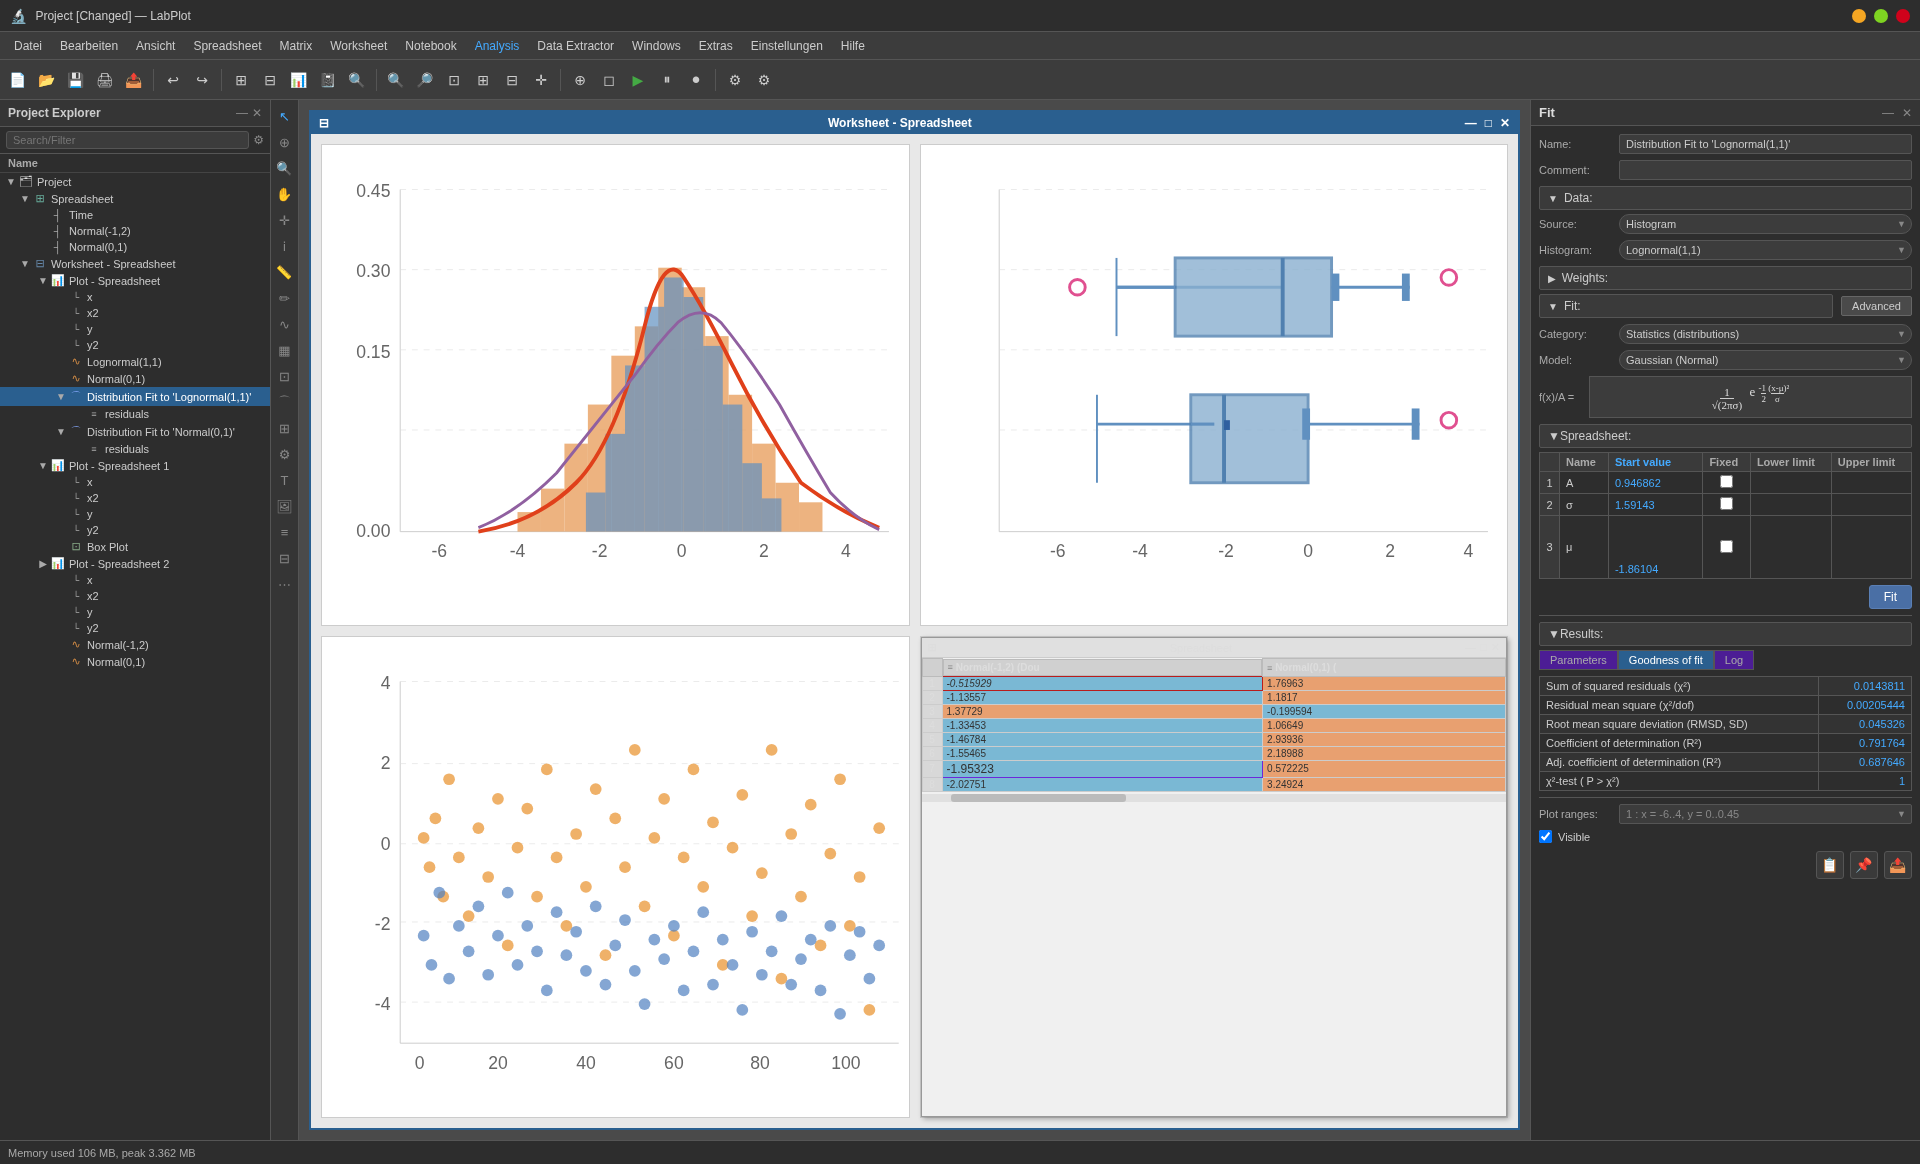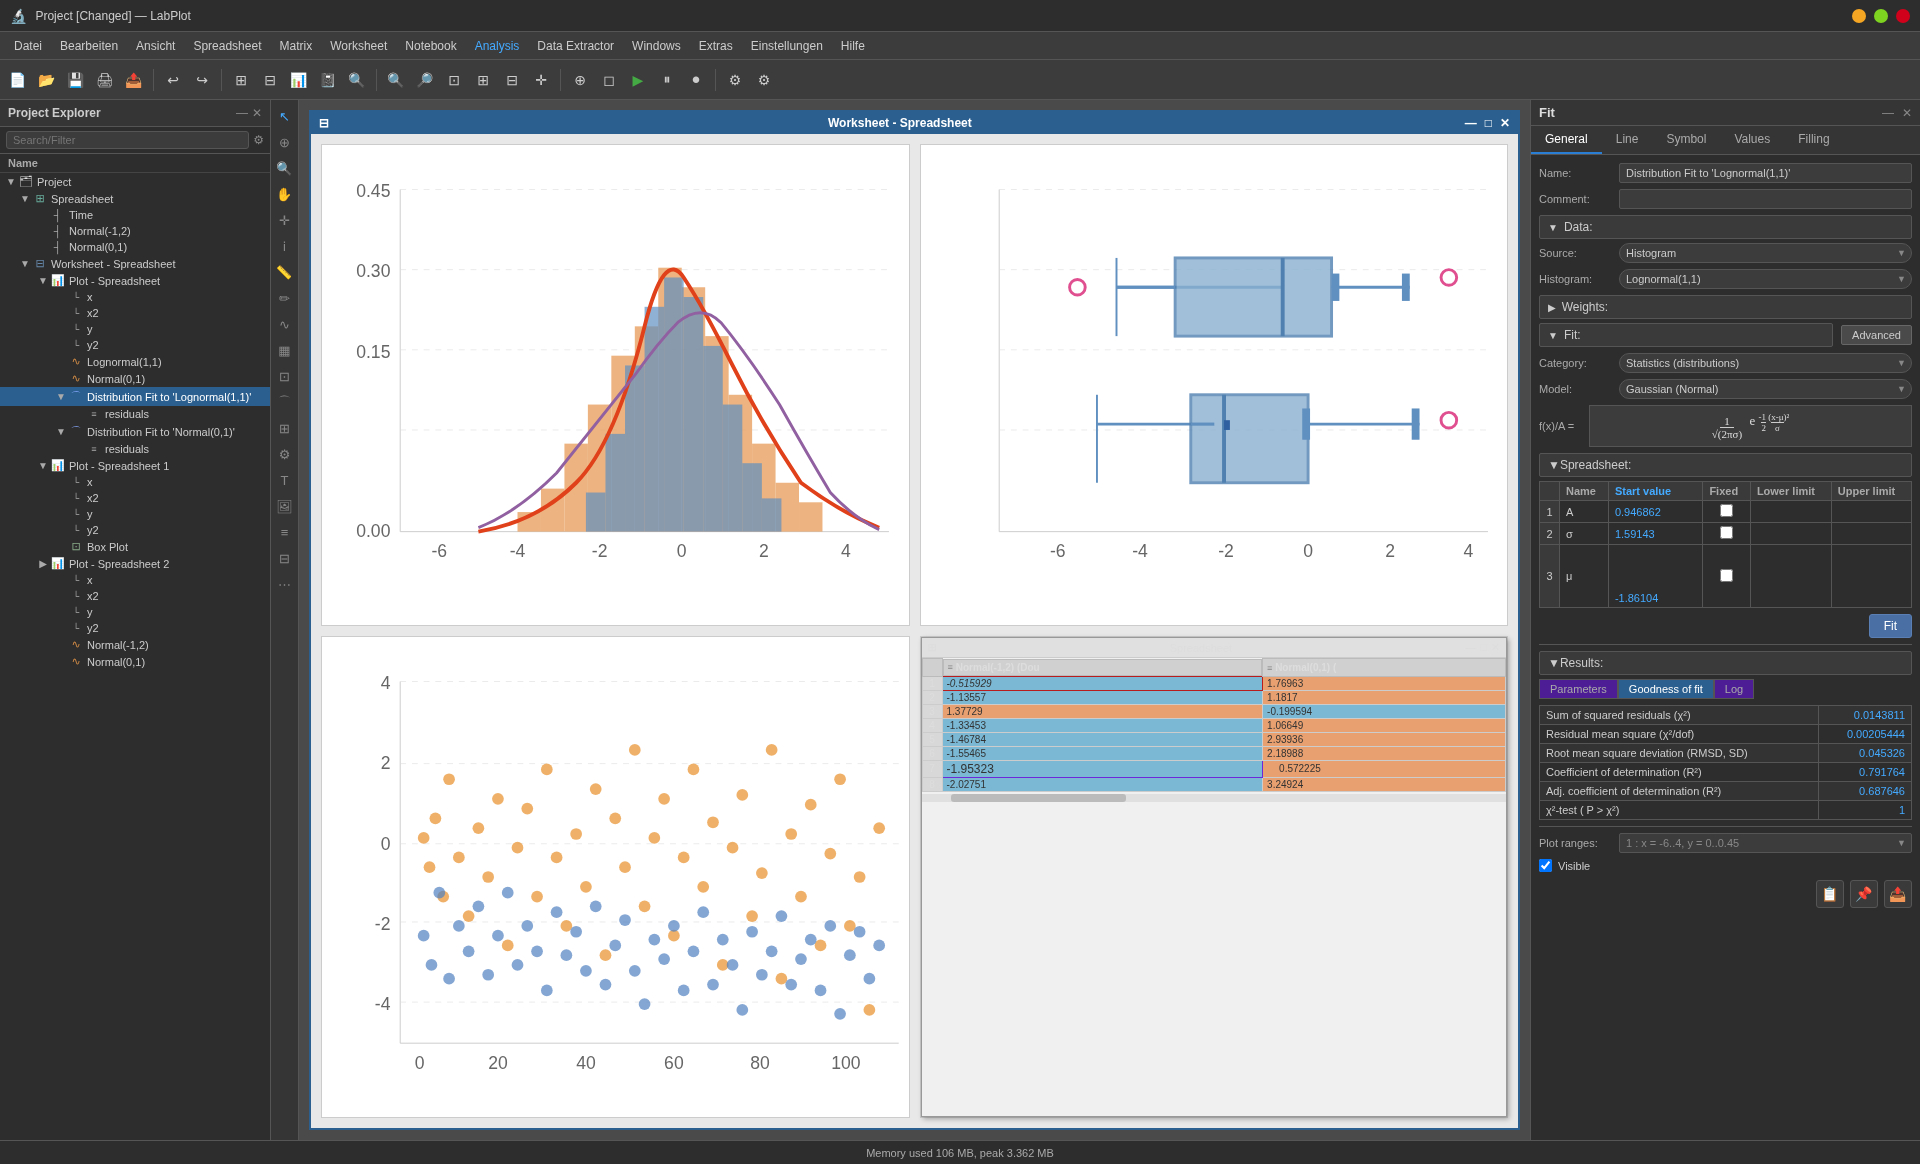--- a/index.html
+++ b/index.html
@@ -112,21 +112,21 @@
     .results-tabs { display: flex; margin-bottom: 6px; }
     .results-tab { padding: 3px 10px; font-size: 11px; color: #aaa; cursor: pointer; border: 1px solid #555; background: #4c1d95; }
     .results-tab.active { background: #2a5f8f; color: white; }
     .results-table { width: 100%; border-collapse: collapse; font-size: 11px; }
     .results-table td { padding: 3px 6px; border: 1px solid #555; color: #ccc; }
     .results-table td.val { color: #4af; text-align: right; }
     .results-table tr:nth-child(odd) { background: #333; }
     .results-table tr:nth-child(even) { background: #2d2d2d; }
 
     
-    .bottom-bar { background: #2d2d2d; height: 24px; display: flex; align-items: center; padding: 0 8px; border-top: 1px solid #555; justify-content: center; }
+    .bottom-bar { background: #2d2d2d; height: 24px; display: flex; align-items: center; padding: 0 8px; border-top: 1px solid #555; justify-content: flex-start; }
     .status-text { color: #aaa; font-size: 11px; }
 
     
     .fit-button { background: #4a6fa5; border: 1px solid #5a7fb5; color: white; padding: 4px 14px; font-size: 12px; border-radius: 3px; cursor: pointer; }
 
     
     .panel-bottom-row { display: flex; align-items: center; margin-bottom: 6px; }
     .plot-ranges-label { color: #aaa; font-size: 11px; width: 80px; }
     .visible-row { display: flex; align-items: center; margin-bottom: 6px; }
     .visible-checkbox { width: 13px; height: 13px; margin-right: 6px; }
@@ -746,21 +746,21 @@
       <td class="pos" style="border:1px solid #ccc; padding:1px 4px; font-size:10px;">2.93936</td>
     </tr>
                   <tr>
       <td style="background:#d8d8d8; border:1px solid #ccc; padding:1px 3px; text-align:center; font-size:10px;">6</td>
       <td class="neg" style="border:1px solid #ccc; padding:1px 4px; font-size:10px;">-1.55465</td>
       <td class="pos" style="border:1px solid #ccc; padding:1px 4px; font-size:10px;">2.18988</td>
     </tr>
                   <tr>
       <td style="background:#d8d8d8; border:1px solid #ccc; padding:1px 3px; text-align:center; font-size:10px;">7</td>
       <td class="neg" style="border:1px solid #6d28d9; padding:1px 4px; font-size:12px;">-1.95323</td>
-      <td class="pos" style="border:1px solid #ccc; padding:1px 16px; font-size:10px;">0.572225</td>
+      <td class="pos" style="border:1px solid #ccc; padding:1px 4px; font-size:10px;">0.572225</td>
     </tr>
                   <tr>
       <td style="background:#d8d8d8; border:1px solid #ccc; padding:1px 3px; text-align:center; font-size:10px;">8</td>
       <td class="neg" style="border:1px solid #ccc; padding:1px 4px; font-size:10px;">-2.02751</td>
       <td class="pos" style="border:1px solid #ccc; padding:1px 4px; font-size:10px;">3.24924</td>
     </tr>
                 </tbody>
             </table>
             <div style="background:#e0e0e0; height:8px; margin-top:2px; position:relative;">
               <div style="position:absolute; left:5%; width:30%; height:100%; background:#bbb; border-radius:3px;"></div>
@@ -773,27 +773,20 @@
 
   <div class="right-panel">
     <div class="panel-header">
       <span class="panel-title">Fit</span>
       <div class="panel-controls">
         <span>—</span>
         <span>✕</span>
       </div>
     </div>
 
-    <div class="panel-tabs">
-      <div class="panel-tab active">General</div>
-      <div class="panel-tab">Line</div>
-      <div class="panel-tab">Symbol</div>
-      <div class="panel-tab">Values</div>
-      <div class="panel-tab">Filling</div>
-    </div>
 
     <div class="panel-body">
 
       <div class="form-row">
         <span class="form-label">Name:</span>
         <input class="form-input" type="text" style="font-size: 11px; color: rgb(204, 204, 204); background: rgb(60, 60, 60);" value="Distribution Fit to 'Lognormal(1,1)'">
       </div>
 
       <div class="form-row">
         <span class="form-label">Comment:</span>

